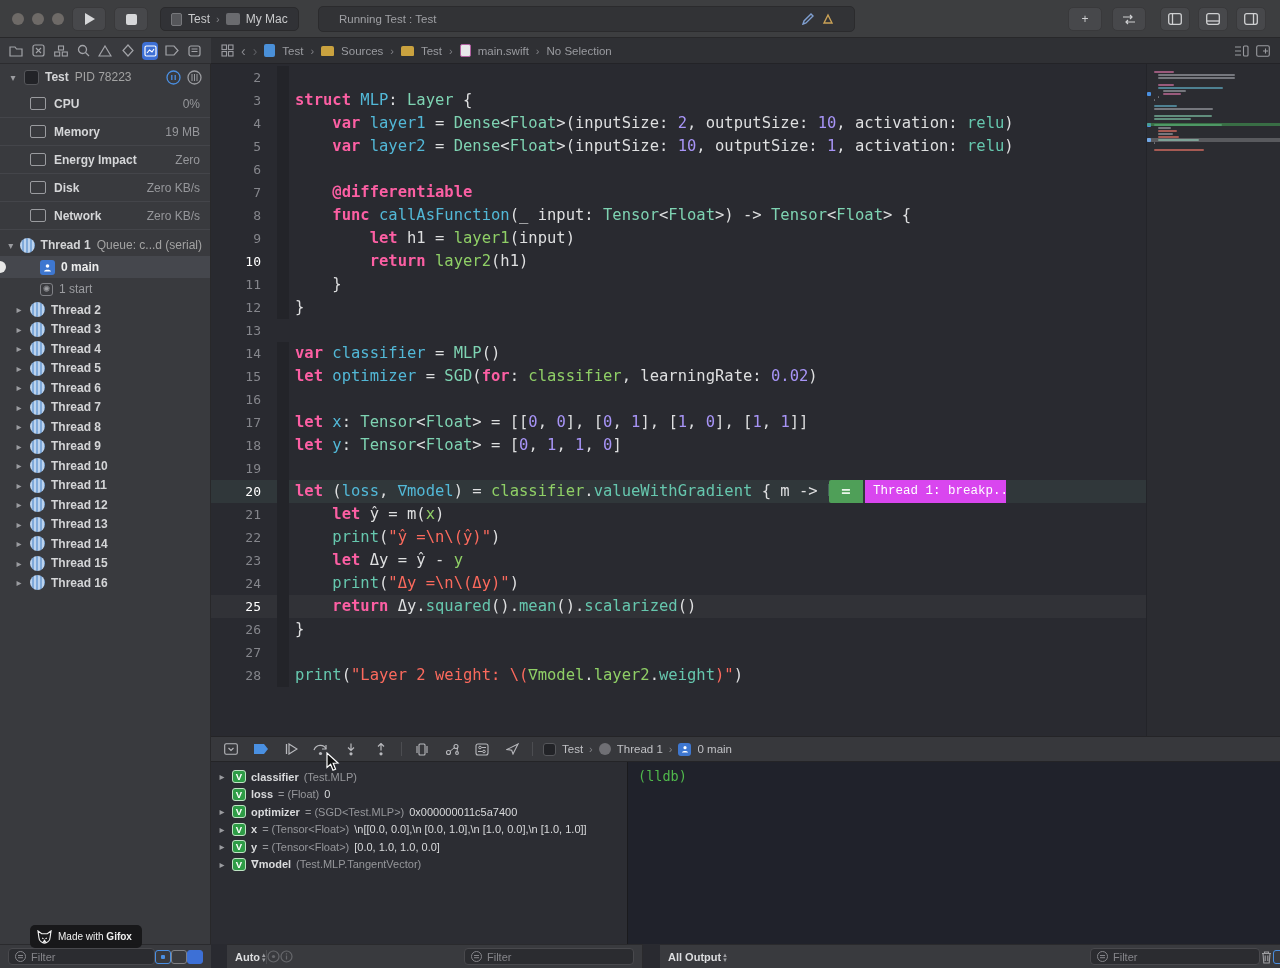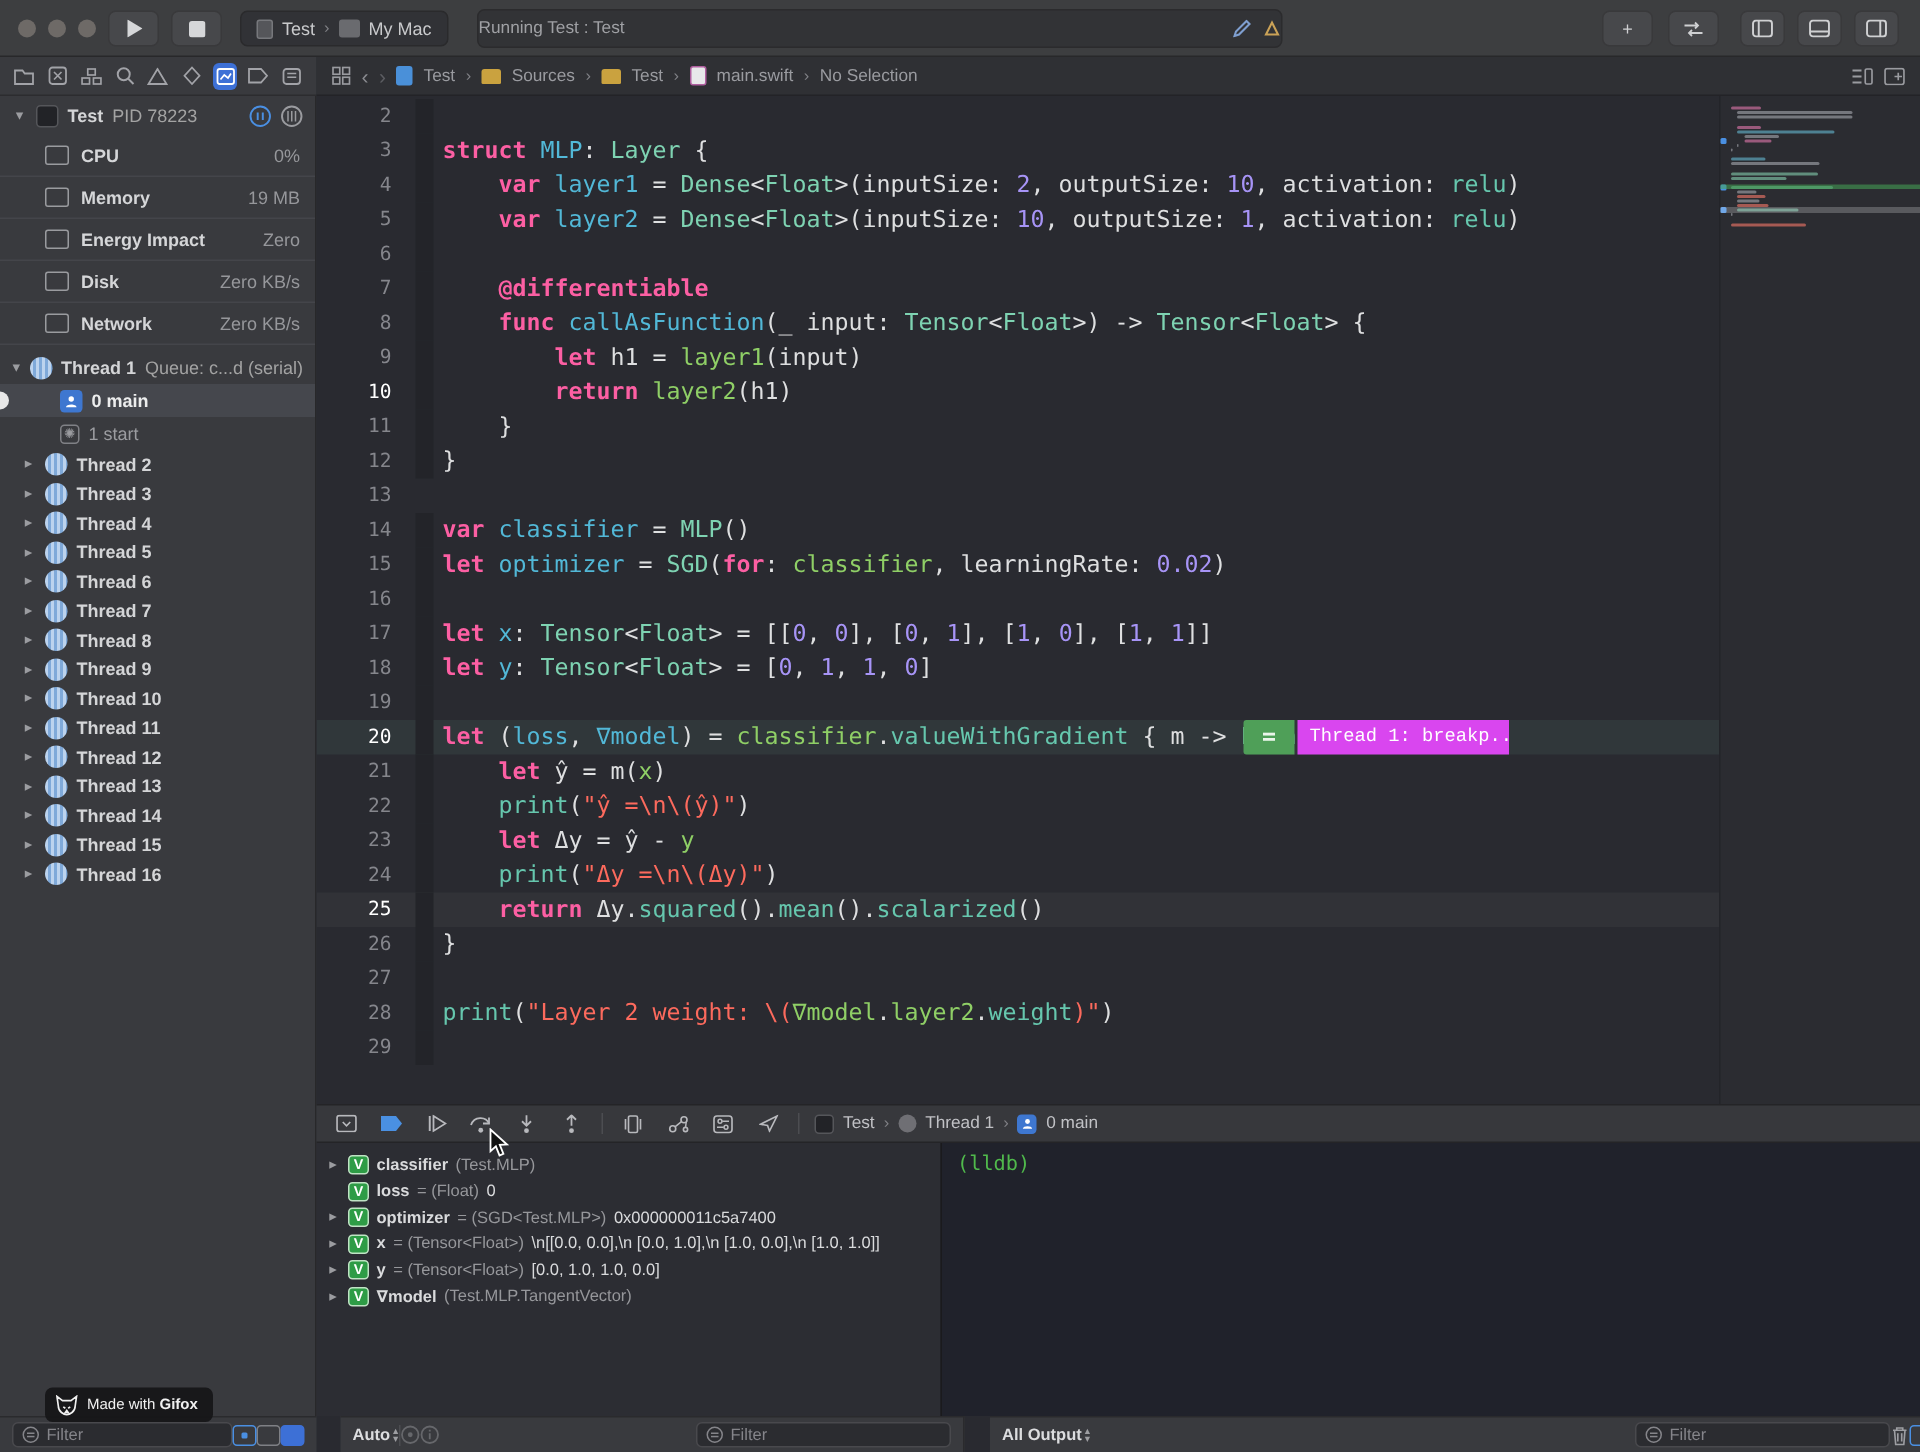--- a/index.html
+++ b/index.html
@@ -12,21 +12,21 @@
   .abs { position:absolute; }
 
   
   #toolbar { left:0; top:0; width:1280px; height:38px; background:#3d3e40; border-bottom:1px solid #28282a; }
   .tl { width:12px; height:12px; border-radius:50%; background:#6e6a67; display:inline-block; margin-right:8px; }
   .tbtn { height:24px; border-radius:5px; background:#47484b; border:1px solid #39393b;
           display:flex; align-items:center; justify-content:center; color:#cfd0d2; }
   #scheme { height:24px; border-radius:5px; background:#313236; border:1px solid #2a2a2c;
             display:flex; align-items:center; padding:0 10px; gap:6px; color:#c9cacc; font-size:12px;}
   #activity { height:26px; border-radius:5px; background:#323336; border:1px solid #2b2b2d;
-              display:flex; align-items:center; padding:0 0; color:#9fa0a4; font-size:11.5px; }
+              display:flex; align-items:center; padding:0 20px; color:#9fa0a4; font-size:11.5px; }
   .chev { color:#808186; font-size:11px; }
   .mini-ic { width:14px; height:12px; display:inline-block; }
 
   
   #navstrip { left:0; top:38px; width:211px; height:26px; background:#393a3e; border-bottom:1px solid #2c2c2f;
               display:flex; align-items:center; gap:6px; padding:0 8px; }
   .nico { width:20px; height:18px; display:flex; align-items:center; justify-content:center; color:#a2a3a8; border-radius:4px; }
   .nico.sel { background:#3d70d6; color:#fff; }
   #jumpbar { left:211px; top:38px; width:1069px; height:26px; background:#2f3034; border-bottom:1px solid #232327;
              display:flex; align-items:center; gap:7px; padding:0 10px; color:#9a9ba0; font-size:11.5px; }
@@ -547,25 +547,20 @@
         <div class="crow" style="top: 575px;">
           <span class="lnum">27</span>
           <span class="ribbon"></span>
           <span class="ctext"></span>
         </div>
         <div class="crow" style="top: 598px;">
           <span class="lnum">28</span>
           <span class="ribbon"></span>
           <span class="ctext"><span class="tk-mth">print</span><span class="tk-pln">(</span><span class="tk-str">"Layer 2 weight: \(</span><span class="tk-ref">∇model</span><span class="tk-pln">.</span><span class="tk-ref">layer2</span><span class="tk-pln">.</span><span class="tk-mth">weight</span><span class="tk-str">)"</span><span class="tk-pln">)</span></span>
         </div>
-        <div class="crow" style="top: 621px;">
-          <span class="lnum">29</span>
-          <span class="ribbon"></span>
-          <span class="ctext"></span>
-        </div>
       </div>
     <div id="minimap" class="abs">
         <span class="mbar" style="top: 7.1px; left: 7px; width: 19.95px; background: rgb(192, 106, 150);"></span>
         <span class="mbar" style="top: 10.2px; left: 11.4px; width: 76.65px; background: rgb(143, 144, 151);"></span>
         <span class="mbar" style="top: 13.3px; left: 11.4px; width: 76.65px; background: rgb(143, 144, 151);"></span>
         <span class="mbar" style="top: 19.5px; left: 11.4px; width: 15.75px; background: rgb(192, 106, 150);"></span>
         <span class="mbar" style="top: 22.6px; left: 11.4px; width: 65.1px; background: rgb(91, 157, 179);"></span>
         <span class="mbar" style="top: 25.7px; left: 15.8px; width: 23.1px; background: rgb(143, 144, 151);"></span>
         <span class="mbar" style="top: 28.8px; left: 15.8px; width: 17.85px; background: rgb(192, 106, 150);"></span>
         <span class="mbar" style="left: 0px; width: 4px; height: 4px; top: 27.8px; background: rgb(74, 144, 226); opacity: 1;"></span>

